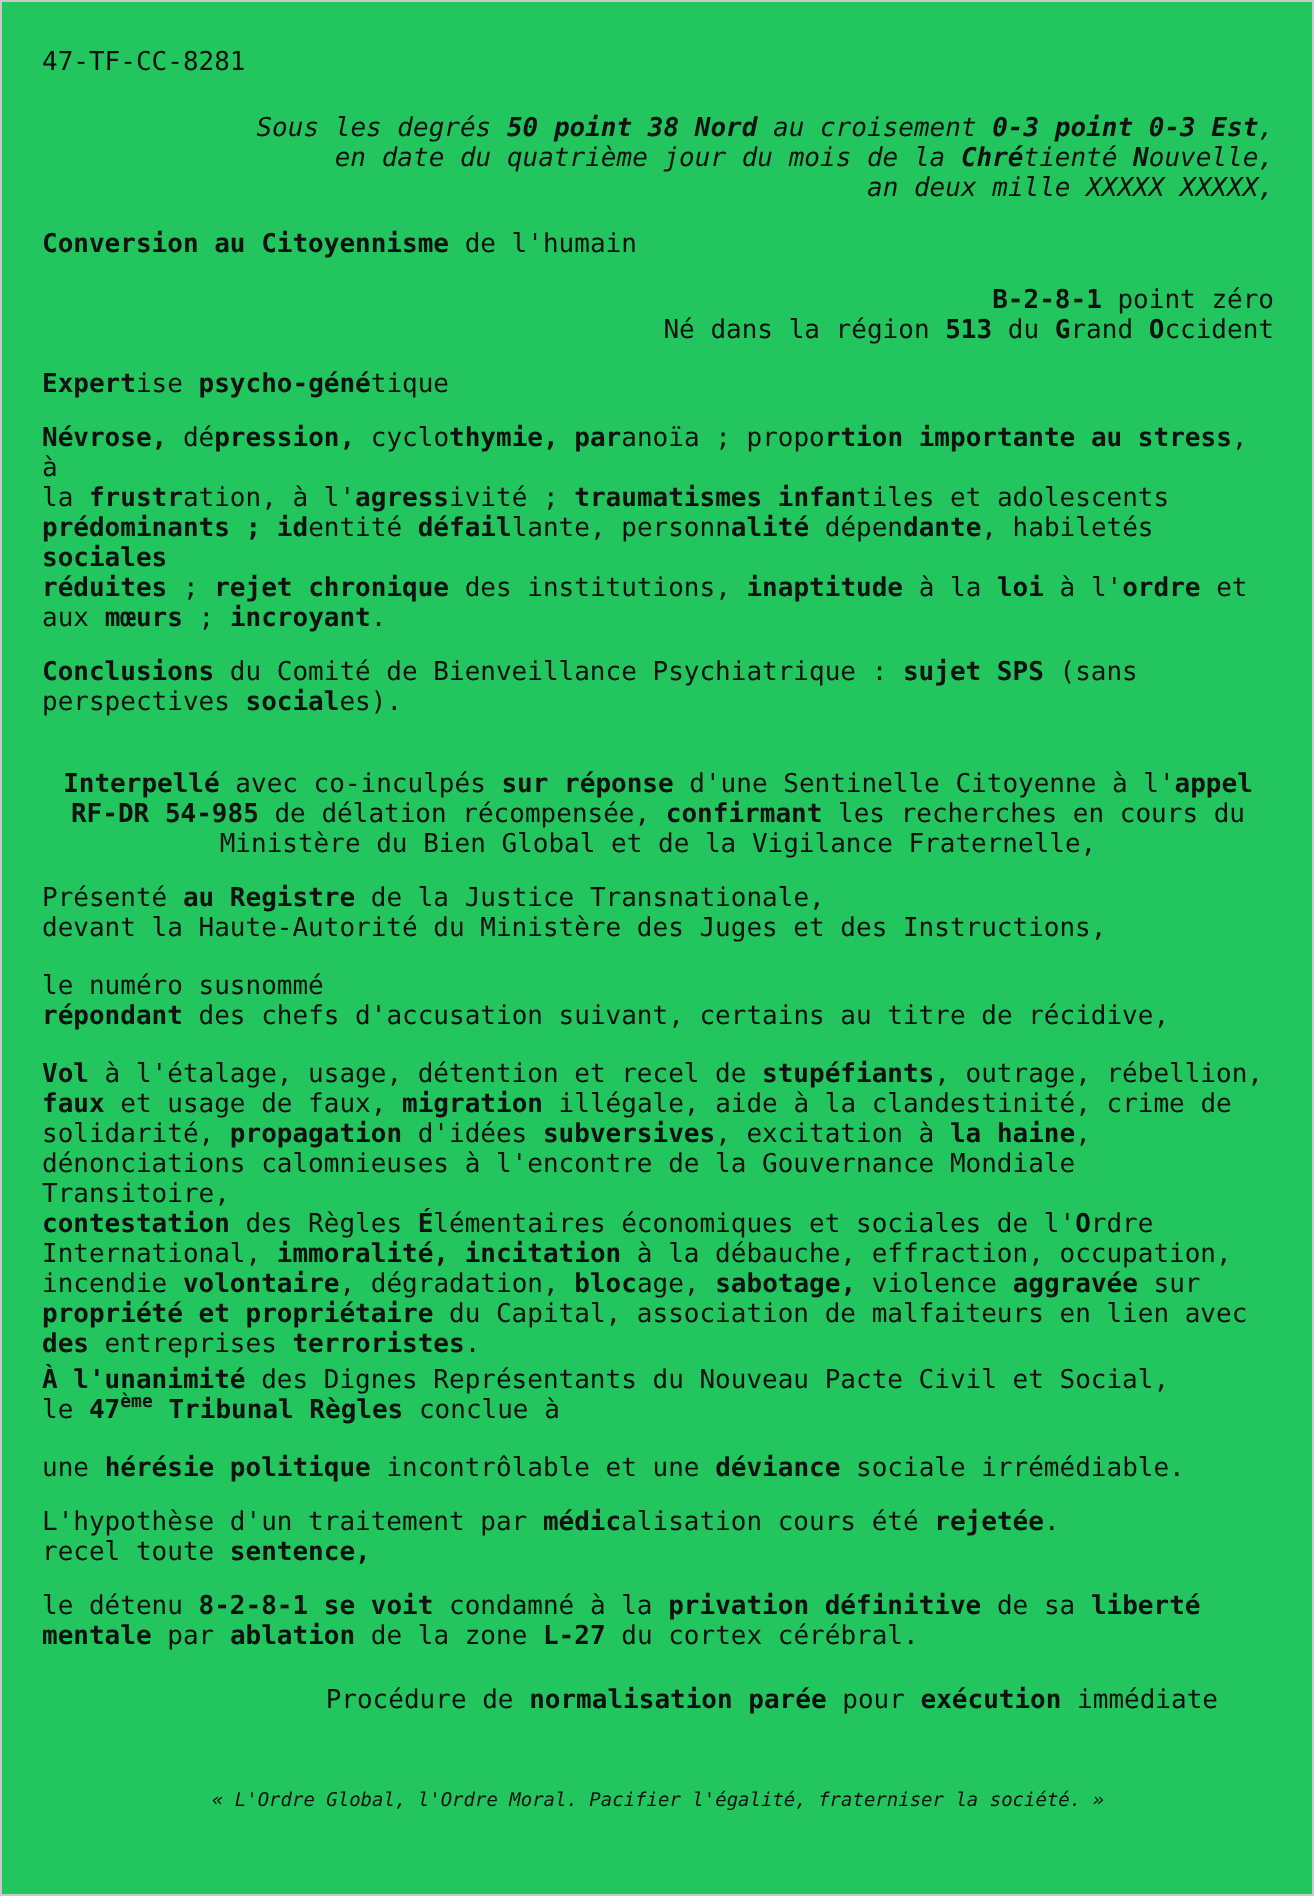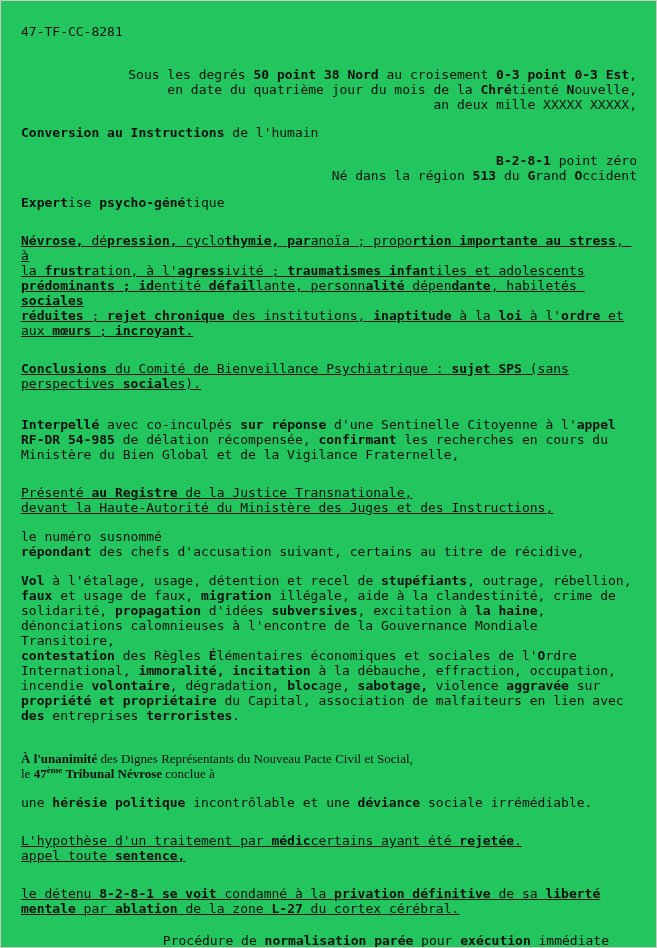--- a/index.html
+++ b/index.html
@@ -15,62 +15,62 @@
     line-height:15px;
     color:#111;
     overflow:hidden;
   }
   .para{white-space:pre-wrap;}
   .left{text-align:left;}
   .right{text-align:right;}
   .center{text-align:center;}
   .b{font-weight:bold;}
   sup{font-size:9px;line-height:0;vertical-align:super;text-align:center;}
-  .m24{margin-top:28px;} .m13{margin-top:13px;} .m12{margin-top:12px;}
-  .m15{margin-top:23px;text-decoration:underline;} .m26{margin-top:26px;} .m14{margin-top:14px;}
-  .m17{margin-top:28px;font-family:Liberation Serif, serif;} .m28{margin-top:17px;} .m37{margin-top:37px;}
+  .m24{margin-top:18px;font-style:italic;} .m13{margin-top:13px;} .m12{margin-top:12px;}
+  .m15{margin-top:12px;} .m26{margin-top:26px;text-align:center;} .m14{margin-top:14px;}
+  .m17{margin-top:3px;} .m28{margin-top:17px;} .m37{margin-top:37px;}
   .procedure{padding-right:28px;}
   .footer{
     font-size:9.5px;
     line-height:12px;
     font-style:italic;
   }
 </style>
 </head>
 <body>
 
 <div class="page">
 
   <div class="para left"><div class="ln"><span>47-TF-CC-8281</span></div></div>
 
   <div class="para right m24"><div class="ln"><span>Sous les degrés </span><span class="b">50 point 38 Nord</span><span> au croisement </span><span class="b">0-3 point 0-3 Est</span><span>,</span></div><div class="ln"><span>en date du quatrième jour du mois de la </span><span class="b">Chré</span><span>tienté </span><span class="b">N</span><span>ouvelle,</span></div><div class="ln"><span>an deux mille XXXXX XXXXX,</span></div></div>
 
-  <div class="para left m13"><div class="ln"><span class="b">Conversion au Instructions</span><span> de l'humain</span></div></div>
+  <div class="para left m13"><div class="ln"><span class="b">Conversion au Citoyennisme</span><span> de l'humain</span></div></div>
 
   <div class="para right m13"><div class="ln"><span class="b">B-2-8-1</span><span> point zéro</span></div><div class="ln"><span>Né dans la région </span><span class="b">513</span><span> du </span><span class="b">G</span><span>rand </span><span class="b">O</span><span>ccident</span></div></div>
 
   <div class="para left m12"><div class="ln"><span class="b">Expert</span><span>ise </span><span class="b">psycho-géné</span><span>tique</span></div></div>
 
   <div class="para left m15"><div class="ln"><span class="b">Névrose,</span><span> dé</span><span class="b">pression,</span><span> cyclo</span><span class="b">thymie,</span><span> </span><span class="b">par</span><span>anoïa ; propo</span><span class="b">rtion</span><span> </span><span class="b">importante au stress</span><span>, à</span></div><div class="ln"><span>la </span><span class="b">frustr</span><span>ation, à l'</span><span class="b">agress</span><span>ivité ; </span><span class="b">traumatismes infan</span><span>tiles et adolescents</span></div><div class="ln"><span class="b">prédominants ; id</span><span>entité </span><span class="b">défail</span><span>lante, personn</span><span class="b">alité</span><span> dépen</span><span class="b">dante</span><span>, habiletés </span><span class="b">sociales</span></div><div class="ln"><span class="b">réduites</span><span> ; </span><span class="b">rejet chronique</span><span> des institutions, </span><span class="b">inaptitude</span><span> à la </span><span class="b">loi</span><span> à l'</span><span class="b">ordre</span><span> et</span></div><div class="ln"><span>aux </span><span class="b">mœurs</span><span> ; </span><span class="b">incroyant</span><span>.</span></div></div>
 
   <div class="para left m15"><div class="ln"><span class="b">Conclusions</span><span> du Comité de Bienveillance Psychiatrique : </span><span class="b">sujet SPS</span><span> (sans</span></div><div class="ln"><span>perspectives </span><span class="b">social</span><span>es).</span></div></div>
 
   <div class="para left m26"><div class="ln"><span class="b">Interpellé</span><span> avec co-inculpés </span><span class="b">sur réponse</span><span> d'une Sentinelle Citoyenne à l'</span><span class="b">appel</span></div><div class="ln"><span class="b">RF-DR 54-985</span><span> de délation récompensée, </span><span class="b">confirmant</span><span> les recherches en cours du</span></div><div class="ln"><span>Ministère du Bien Global et de la Vigilance Fraternelle,</span></div></div>
 
   <div class="para left m15"><div class="ln"><span>Présenté </span><span class="b">au Registre</span><span> de la Justice Transnationale,</span></div><div class="ln"><span>devant la Haute-Autorité du Ministère des Juges et des Instructions,</span></div></div>
 
   <div class="para left m14"><div class="ln"><span>le numéro susnommé</span></div><div class="ln"><span class="b">répondant</span><span> des chefs d'accusation suivant, certains au titre de récidive,</span></div></div>
 
   <div class="para left m14"><div class="ln"><span class="b">Vol</span><span> à l'étalage, usage, détention et recel de </span><span class="b">stupéfiants</span><span>, outrage, rébellion,</span></div><div class="ln"><span class="b">faux</span><span> et usage de faux, </span><span class="b">migration</span><span> illégale, aide à la clandestinité, crime de</span></div><div class="ln"><span>solidarité, </span><span class="b">propagation</span><span> d'idées </span><span class="b">subversives</span><span>, excitation à </span><span class="b">la haine</span><span>,</span></div><div class="ln"><span>dénonciations calomnieuses à l'encontre de la Gouvernance Mondiale Transitoire,</span></div><div class="ln"><span class="b">contestation</span><span> des Règles </span><span class="b">É</span><span>lémentaires économiques et sociales de l'</span><span class="b">O</span><span>rdre</span></div><div class="ln"><span>International, </span><span class="b">immoralité, incitation</span><span> à la débauche, effraction, occupation,</span></div><div class="ln"><span>incendie </span><span class="b">volontaire</span><span>, dégradation, </span><span class="b">bloc</span><span>age, </span><span class="b">sabotage,</span><span> violence </span><span class="b">aggravée</span><span> sur</span></div><div class="ln"><span class="b">propriété et propriétaire</span><span> du Capital, association de malfaiteurs en lien avec</span></div><div class="ln"><span class="b">des</span><span> entreprises </span><span class="b">terroristes</span><span>.</span></div></div>
 
-  <div class="para left m17"><div class="ln"><span class="b">À l'unanimité</span><span> des Dignes Représentants du Nouveau Pacte Civil et Social,</span></div><div class="ln"><span>le </span><span class="b">47</span><sup class="b">ème</sup><span> </span><span class="b">Tribunal Névrose</span><span> conclue à</span></div></div>
+  <div class="para left m17"><div class="ln"><span class="b">À l'unanimité</span><span> des Dignes Représentants du Nouveau Pacte Civil et Social,</span></div><div class="ln"><span>le </span><span class="b">47</span><sup class="b">ème</sup><span> </span><span class="b">Tribunal Règles</span><span> conclue à</span></div></div>
 
   <div class="para left m14"><div class="ln"><span>une </span><span class="b">hérésie politique</span><span> incontrôlable et une </span><span class="b">déviance</span><span> sociale irrémédiable.</span></div></div>
 
-  <div class="para left m15"><div class="ln"><span>L'hypothèse d'un traitement par </span><span class="b">médic</span><span>certains ayant été </span><span class="b">rejetée</span><span>.</span></div><div class="ln"><span>appel toute </span><span class="b">sentence,</span></div></div>
+  <div class="para left m15"><div class="ln"><span>L'hypothèse d'un traitement par </span><span class="b">médic</span><span>alisation cours été </span><span class="b">rejetée</span><span>.</span></div><div class="ln"><span>recel toute </span><span class="b">sentence,</span></div></div>
 
   <div class="para left m15"><div class="ln"><span>le détenu </span><span class="b">8-2-8-1 se voit</span><span> condamné à la </span><span class="b">privation définitive</span><span> de sa </span><span class="b">liberté</span></div><div class="ln"><span class="b">mentale</span><span> par </span><span class="b">ablation</span><span> de la zone </span><span class="b">L-27</span><span> du cortex cérébral.</span></div></div>
 
   <div class="para right m28 procedure"><div class="ln"><span>Procédure de </span><span class="b">normalisation parée</span><span> pour </span><span class="b">exécution</span><span> immédiate</span></div></div>
 
   <div class="para center m37 footer"><div class="ln"><span>« L'Ordre Global, l'Ordre Moral. Pacifier l'égalité, fraterniser la société. »</span></div></div>
 
 </div>
 
 </body></html>

